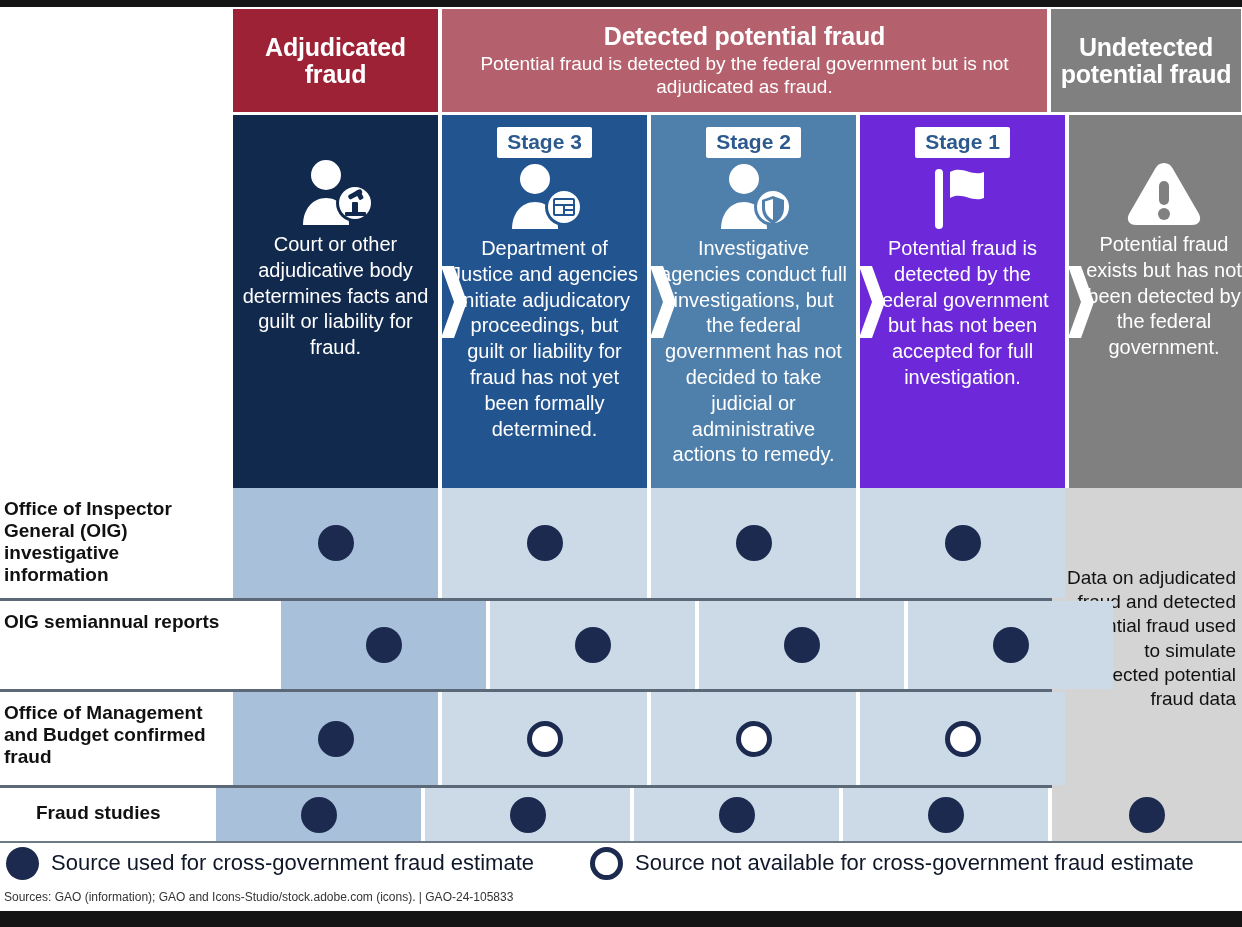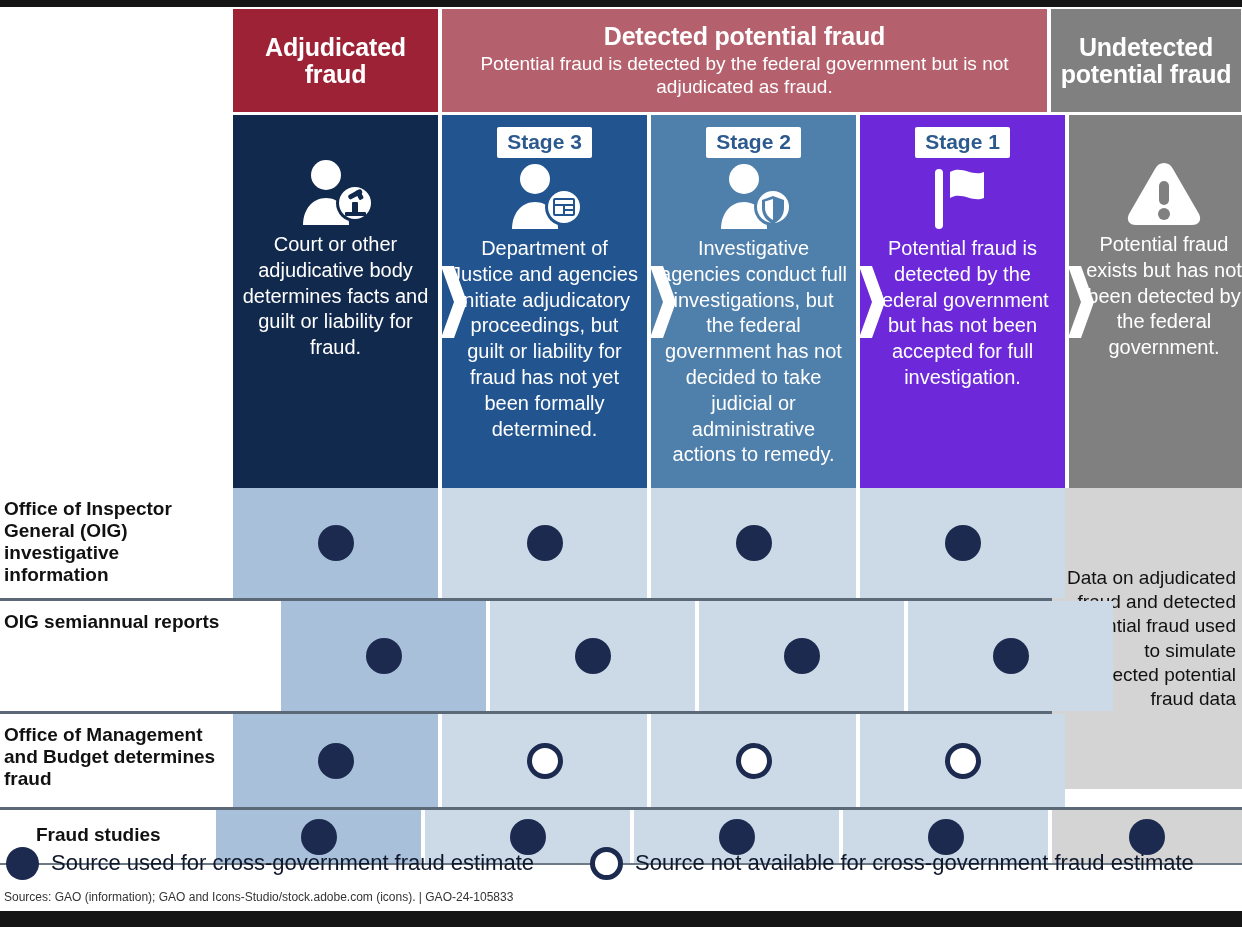--- a/index.html
+++ b/index.html
@@ -210,41 +210,41 @@
         <div class="cell c-s">
             <span class="dot filled"></span>
           </div>
         <div class="cell c-s">
             <span class="dot filled"></span>
           </div>
       </div>
     </div>
     <div class="rowsep"></div>
 
-    <div class="row" style="height:110px;gap:48px;">
+    <div class="row" style="height:88px;gap:48px;">
       <div class="row-label">OIG semiannual reports</div>
       <div class="cells">
         <div class="cell c-adj">
             <span class="dot filled"></span>
           </div>
         <div class="cell c-s">
             <span class="dot filled"></span>
           </div>
         <div class="cell c-s">
             <span class="dot filled"></span>
           </div>
         <div class="cell c-s">
             <span class="dot filled"></span>
           </div>
       </div>
     </div>
     <div class="rowsep"></div>
 
     <div class="row" style="height:93px;">
-      <div class="row-label">Office of Management and Budget determines fraud</div>
+      <div class="row-label">Office of Management and Budget confirmed fraud</div>
       <div class="cells">
         <div class="cell c-adj">
             <span class="dot filled"></span>
           </div>
         <div class="cell c-s">
             <span class="dot open"></span>
           </div>
         <div class="cell c-s">
             <span class="dot open"></span>
           </div>

